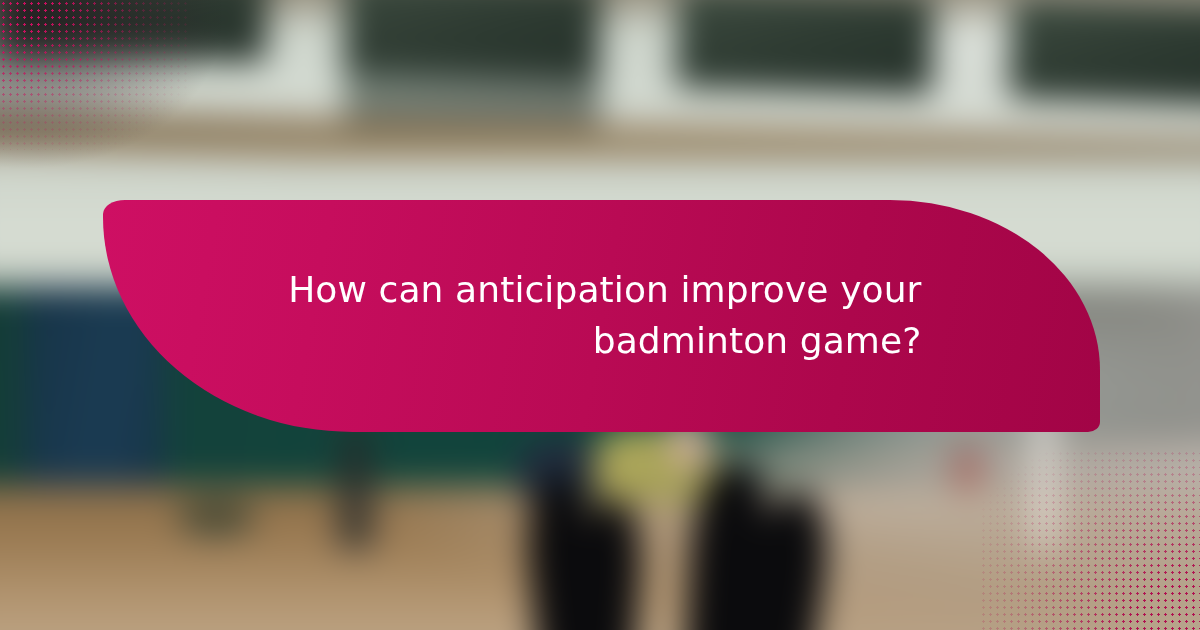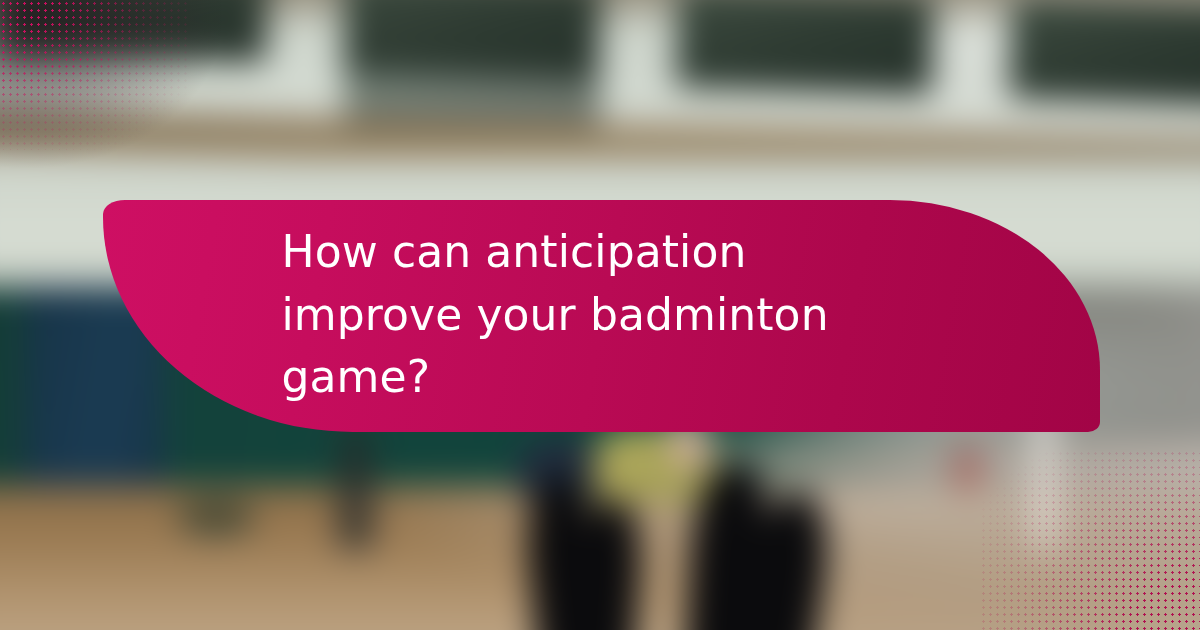--- a/index.html
+++ b/index.html
@@ -166,24 +166,24 @@
     background: linear-gradient(100deg, #ce0f63 0%, #c60d5d 22%, #b90a54 50%, #ad074c 74%, #a20446 100%);
     border-radius: 22px 210px 12px 250px / 14px 170px 10px 215px;
     display: flex;
     align-items: center;
     justify-content: center;
   }
 
   .banner-title {
     margin: 0;
     color: #ffffff;
-    font-size: 44px;
+    font-size: 36px;
     font-weight: 400;
     line-height: 1.42;
-    text-align: left;
+    text-align: right;
     letter-spacing: 0.1px;
     max-width: 640px;
     padding-bottom: 2px;
   }
 </style>
 </head>
 <body>
 
 <div id="stage">
 

